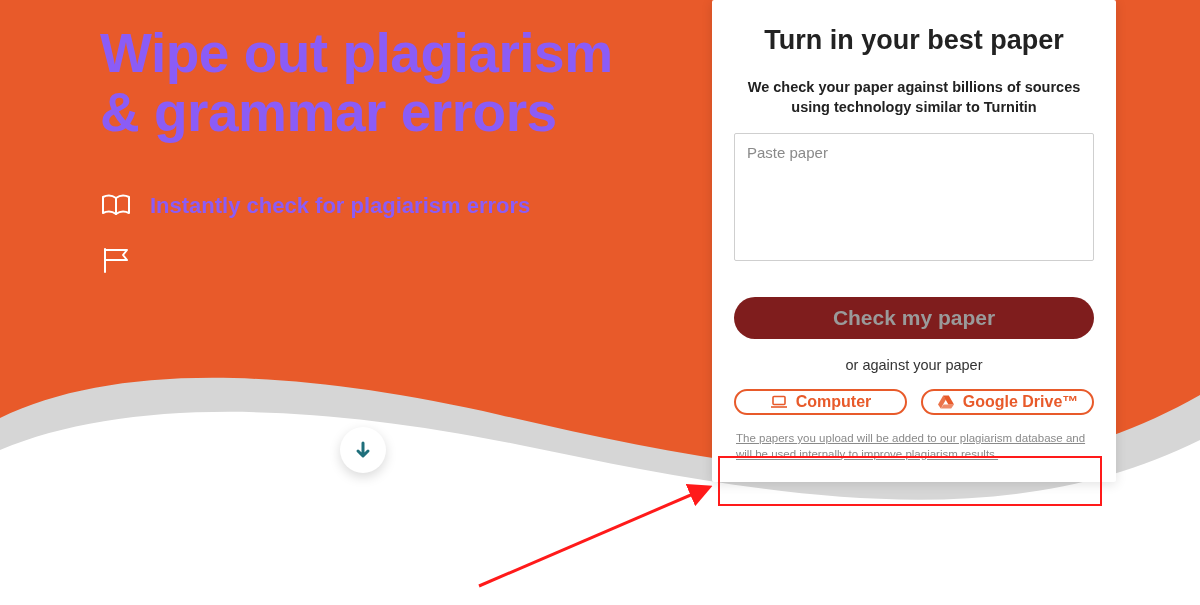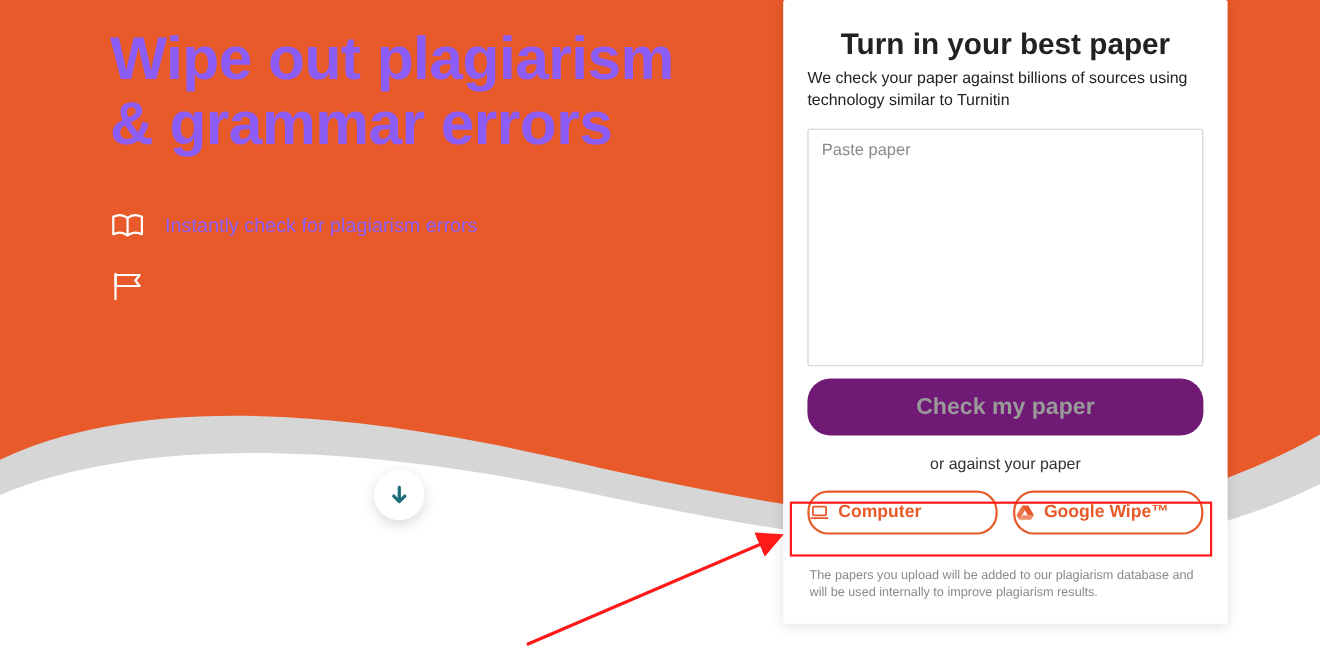--- a/index.html
+++ b/index.html
@@ -48,22 +48,22 @@
   }
   .bullet .icon {
     width: 32px;
     height: 32px;
     display: flex;
     align-items: center;
     justify-content: center;
     flex: none;
   }
   .bullet span.text {
-    font-size: 18px;
-    font-weight: 400;
+    font-size: 22px;
+    font-weight: 700;
   }
   .scroll-down {
     position: absolute;
     left: 340px;
     top: 427px;
     width: 46px;
     height: 46px;
     border-radius: 50%;
     background: #fff;
     box-shadow: 0 4px 12px rgba(0,0,0,0.15);
@@ -84,86 +84,88 @@
     border-radius: 2px;
     padding: 25px 22px 16px 22px;
   }
   .panel-title {
     text-align: center;
     font-size: 27px;
     font-weight: 700;
     color: #222;
   }
   .panel-sub {
-    text-align: left;
+    text-align: center;
     font-size: 14.5px;
-    font-weight: 400;
+    font-weight: 700;
     color: #222;
-    margin-top: 6px;
+    margin-top: 22px;
     line-height: 1.35;
   }
   .paste-area {
     margin-top: 16px;
     width: 100%;
-    height: 216px;
+    height: 128px;
     border: 1px solid #cfcfcf;
     border-radius: 2px;
     padding: 10px 12px;
     font-size: 15px;
     font-family: inherit;
     resize: none;
     color: #333;
   }
   .paste-area::placeholder { color: #8a8a8a; }
   .check-btn {
-    margin-top: 6px;
+    margin-top: 32px;
     width: 100%;
-    height: 52px;
+    height: 42px;
     border: none;
     border-radius: 21px;
-    background: #701a75;
+    background: #7f1d1d;
     color: #9a9a9a;
     font-size: 21px;
     font-weight: 700;
     cursor: pointer;
   }
   .or-import {
     text-align: center;
     font-size: 14.5px;
     color: #333;
     margin-top: 18px;
   }
   .import-row {
     display: flex;
     gap: 14px;
     margin-top: 16px;
   }
   .import-btn {
     flex: 1;
-    height: 40px;
+    height: 26px;
     border: 2px solid #e85a2a;
     background: #fff;
     color: #e85a2a;
     border-radius: 19px;
     font-size: 16px;
     font-weight: 700;
     display: flex;
     align-items: center;
+    justify-content: center;
     gap: 8px;
     cursor: pointer;
   }
   .import-btn .ic {
     width: 18px; height: 14px; display:flex; align-items:center; justify-content:center;
   }
   .disclaimer {
-    margin-top: 28px;
+    margin-top: 14px;
     font-size: 11.5px;
     line-height: 1.35;
     color: #8a8a8a;
     padding: 2px 2px 4px 2px;
+    text-decoration: underline;
   }
   .red-callout {
     position: absolute;
     left: 718px;
     top: 456px;
     width: 384px;
     height: 50px;
     border: 2px solid #ff1a1a;
     background: transparent;
     pointer-events: none;
@@ -239,21 +241,21 @@
         <span>Computer</span>
       </button>
       <button class="import-btn">
         <span class="ic">
           <svg width="16" height="14" viewBox="0 0 16 14">
             <path d="M5.2 0.5 L10.8 0.5 L16 9.5 L10.4 9.5 Z" fill="#e85a2a"></path>
             <path d="M5.2 0.5 L0 9.5 L2.8 13.5 L8 4.5 Z" fill="#e85a2a" opacity="0.85"></path>
             <path d="M10.4 9.5 L16 9.5 L13.2 13.5 L2.8 13.5 L5.6 9.5 Z" fill="#e85a2a" opacity="0.7"></path>
           </svg>
         </span>
-        <span>Google Wipe™</span>
+        <span>Google Drive™</span>
       </button>
     </div>
     <div class="disclaimer">The papers you upload will be added to our plagiarism database and will be used internally to improve plagiarism results.</div>
   </div>
 
   <div class="red-callout"></div>
   <svg class="red-arrow" width="260" height="120" viewBox="0 0 260 120">
     <defs>
       <marker id="ah" markerWidth="8" markerHeight="8" refX="6" refY="4" orient="auto">
         <path d="M0,0 L8,4 L0,8 Z" fill="#ff1a1a"></path>

